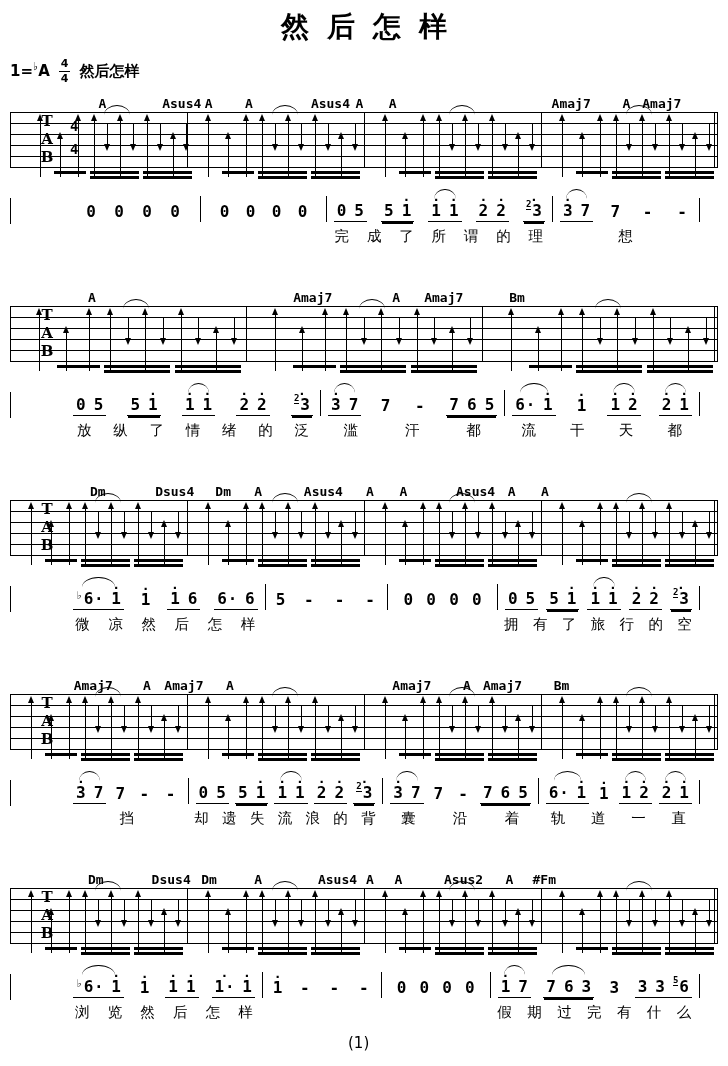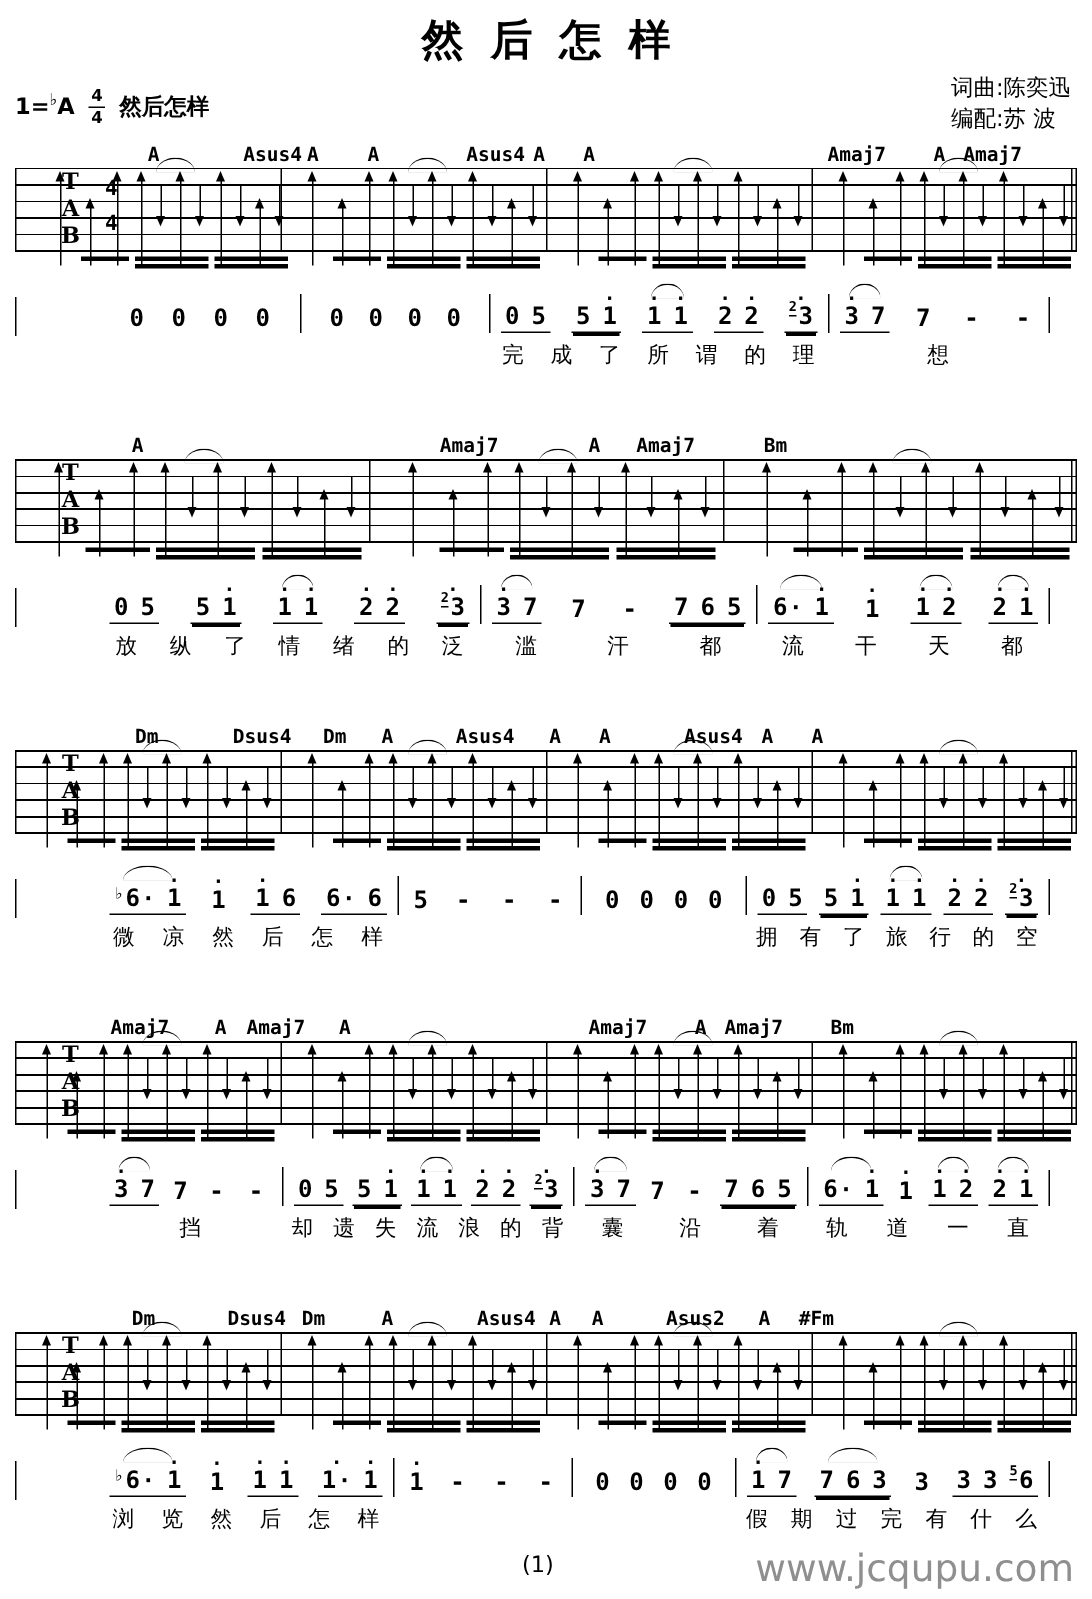--- a/index.html
+++ b/index.html
@@ -97,24 +97,20 @@
         <span>1=</span>
         <span class="keyflat">♭</span>
         <span>A</span>
       </span>
     <span class="frac">
       <span class="ftop">4</span>
       <span class="fbot">4</span>
     </span>
     <span>然后怎样</span>
   </div>
-  <div class="credits">
-    <div>词曲:陈奕迅</div>
-    <div>编配:苏  波</div>
-  </div>
 </div>
 
 <div id="systems">
     <div class="system">
       <div class="chordrow">
         <span class="chord" style="left: 12.5%;">A</span>
         <span class="chord" style="left: 21.5%;">Asus4</span>
         <span class="chord" style="left: 27.5%;">A</span>
         <span class="chord" style="left: 33.2%;">A</span>
         <span class="chord" style="left: 42.5%;">Asus4</span>
@@ -1693,14 +1689,13 @@
             </div>
           </div>
           <div class="endbar"></div>
         </div>
       </div>
     </div>
   </div>
 
 <div class="footer">
   <div class="pagenum">(1)</div>
-  <div class="watermark">www.jcqupu.com</div>
 </div>
 
 </body></html>

